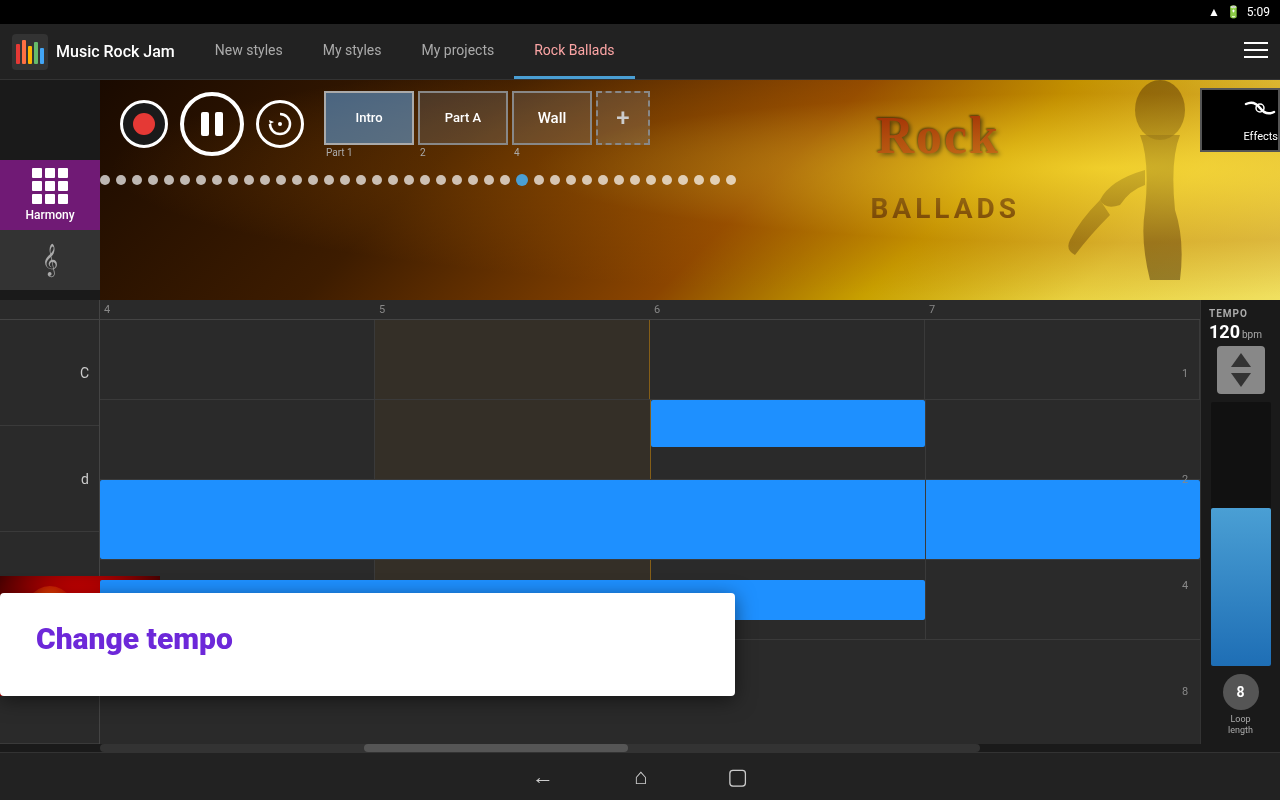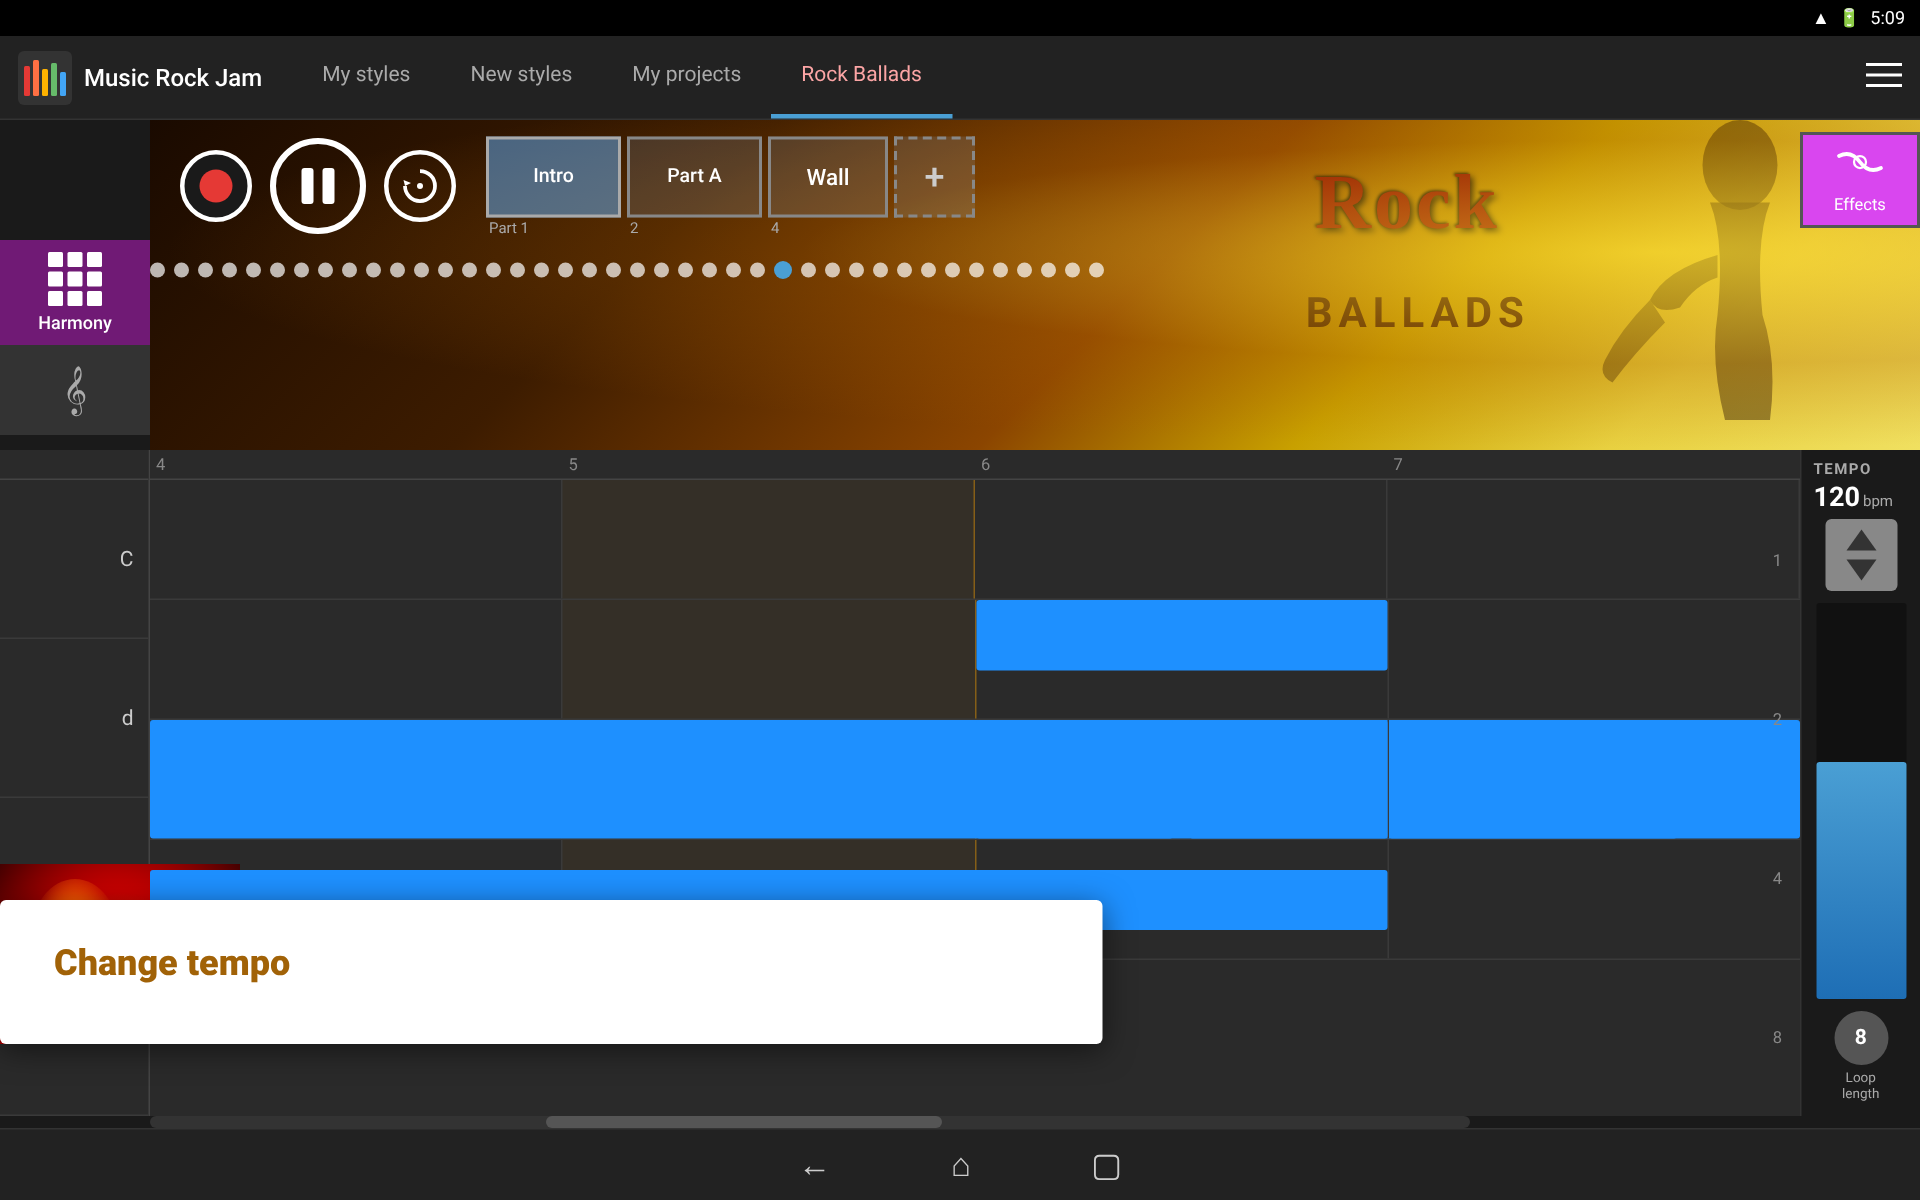--- a/index.html
+++ b/index.html
@@ -238,25 +238,25 @@
       border-style: dashed;
     }
 
     
     .effects-btn {
       position: absolute;
       right: 0;
       top: 8px;
       width: 80px;
       height: 64px;
-      background: #d946ef;
+      background: #000000;
       border: 2px solid #555;
       display: flex;
       flex-direction: column;
-      align-items: center;
+      align-items: flex-end;
       justify-content: center;
       cursor: pointer;
       gap: 4px;
     }
     .effects-btn span { color: #fff; font-size: 11px; }
 
     
     .progress-section {
       position: relative;
       z-index: 10;
@@ -428,22 +428,22 @@
       left: 0;
       bottom: 48px;
       width: 735px;
       background: #fff;
       border-radius: 4px;
       padding: 28px 36px;
       z-index: 100;
       box-shadow: 0 4px 20px rgba(0,0,0,0.5);
     }
     .tooltip-title {
-      color: #a16207;
-      font-size: 24px;
+      color: #6d28d9;
+      font-size: 30px;
       font-weight: 900;
       margin-bottom: 12px;
     }
     .tooltip-body {
       color: #333;
       font-size: 18px;
       line-height: 1.5;
     }
 
     
@@ -558,22 +558,22 @@
       <rect width="36" height="36" rx="4" fill="#333"></rect>
       <rect x="4" y="10" width="4" height="20" fill="#e53935" rx="1"></rect>
       <rect x="10" y="6" width="4" height="24" fill="#ff7043" rx="1"></rect>
       <rect x="16" y="12" width="4" height="18" fill="#ffb300" rx="1"></rect>
       <rect x="22" y="8" width="4" height="22" fill="#66bb6a" rx="1"></rect>
       <rect x="28" y="14" width="4" height="16" fill="#42a5f5" rx="1"></rect>
     </svg>
     <span class="app-title">Music Rock Jam</span>
   </div>
   <div class="nav-tabs">
+    <div class="nav-tab">New styles</div>
     <div class="nav-tab">My styles</div>
-    <div class="nav-tab">New styles</div>
     <div class="nav-tab">My projects</div>
     <div class="nav-tab active">Rock Ballads</div>
   </div>
   <div class="header-menu">
     <svg width="24" height="24" viewBox="0 0 24 24">
       <rect y="4" width="24" height="2" fill="#fff"></rect>
       <rect y="11" width="24" height="2" fill="#fff"></rect>
       <rect y="18" width="24" height="2" fill="#fff"></rect>
     </svg>
   </div>

